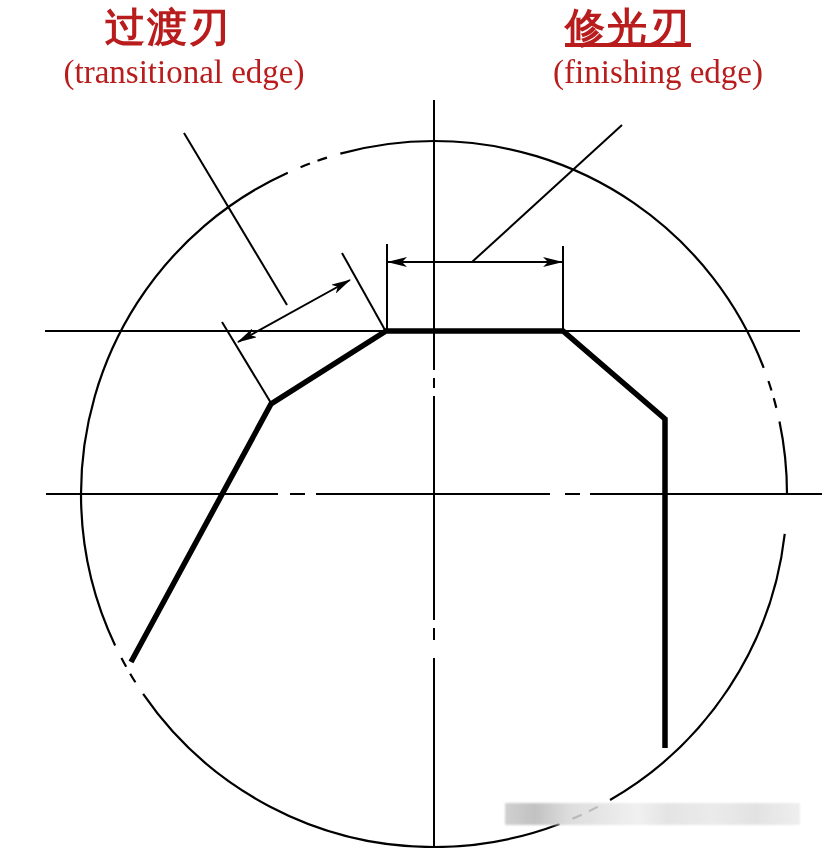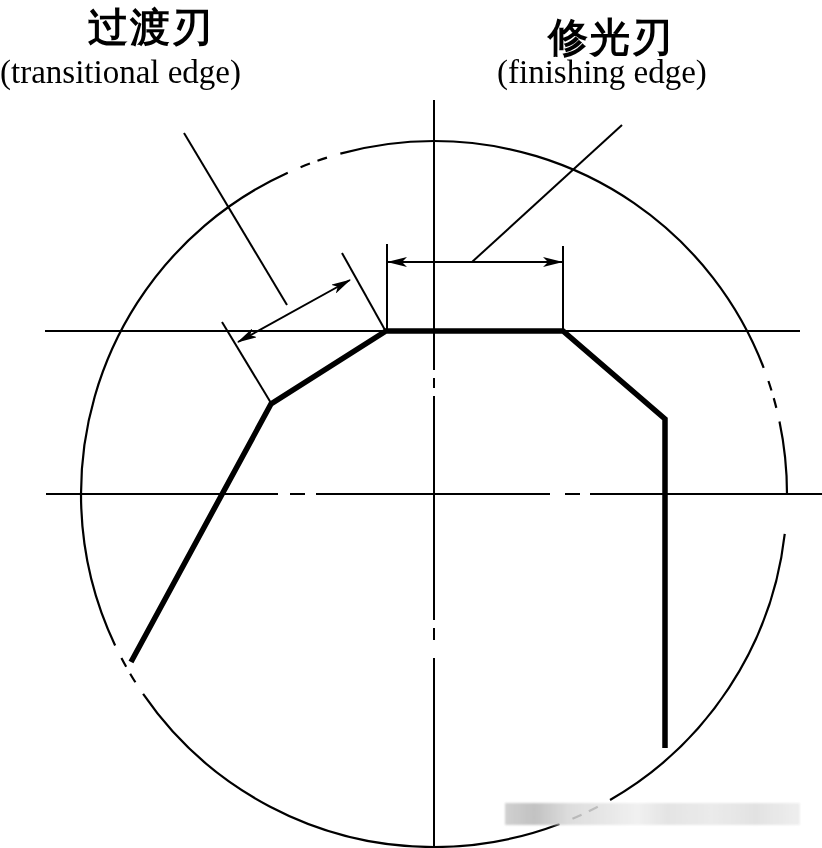--- a/index.html
+++ b/index.html
@@ -1,28 +1,29 @@
 <!DOCTYPE html>
 <html><head>
 <meta charset="utf-8">
 <style>
   html, body { margin: 0; padding: 0; background: #ffffff; }
   body { width: 822px; height: 848px; position: relative; overflow: hidden; }
   #canvas { position: absolute; left: 0; top: 0; }
   .label {
     position: absolute;
     font-family: "Liberation Serif", "DejaVu Serif", serif;
-    color: #000000;
+    color: #b91c1c;
     white-space: nowrap;
+    text-align: center;
   }
   .cn { font-size: 40px; font-weight: bold; letter-spacing: 2px; }
   .en { font-size: 33px; }
   #lbl-trans-cn { left: 88px; top: 0px; width: 160px; }
   #lbl-trans-en { left: 0px; top: 54px; width: 368px; }
-  #lbl-fin-cn { left: 548px; top: 10px; width: 160px; }
+  #lbl-fin-cn { left: 548px; top: 0px; width: 160px; text-decoration: underline; }
   #lbl-fin-en { left: 497px; top: 54px; width: 322px; }
   #watermark {
     position: absolute; left: 505px; top: 803px; width: 295px; height: 22px;
     background: linear-gradient(90deg, #c9c9c9 0%, #b8b8b8 10%, #d8d8d8 22%, #e4e4e4 35%, #efefef 45%, #e0e0e0 55%, #e8e8e8 70%, #dedede 85%, #ececec 100%);
     filter: blur(1.2px);
     opacity: 0.85;
   }
 </style>
 </head>
 <body>

